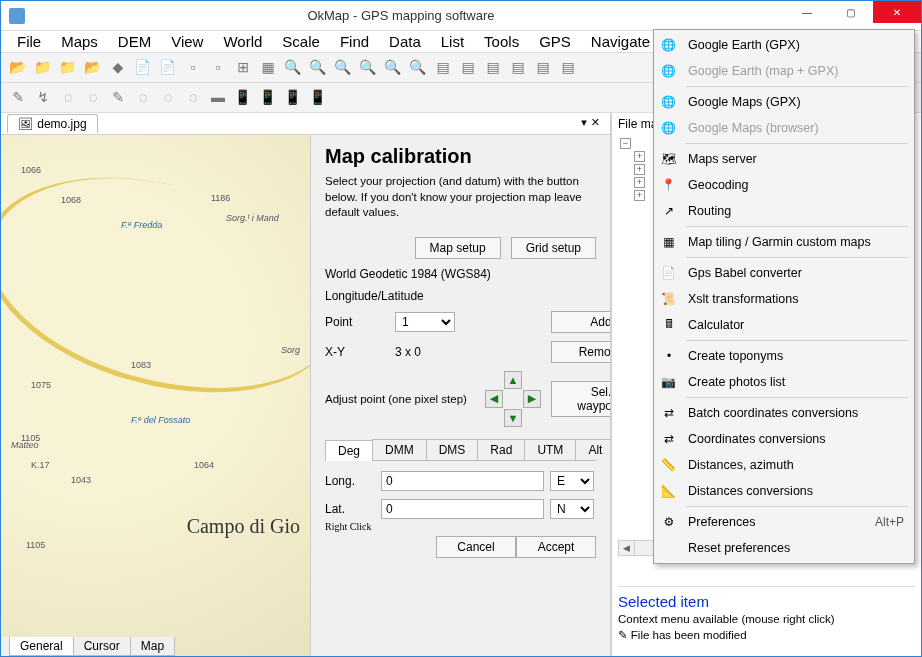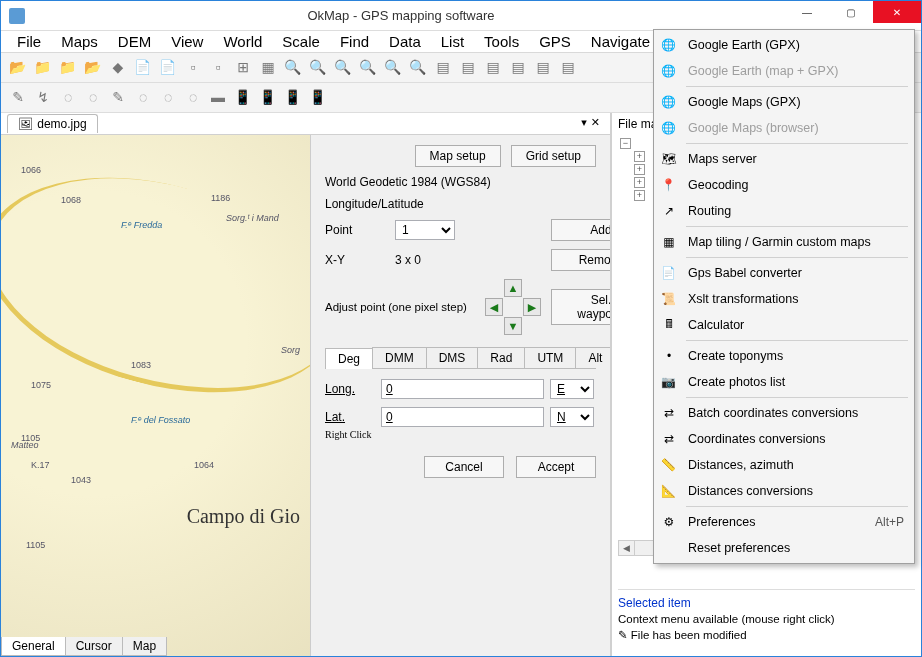--- a/index.html
+++ b/index.html
@@ -134,21 +134,21 @@
     overflow:hidden;
     border-right:1px solid #ccc;
   }
   .map-road1 {
     position:absolute; left:-20px; top:50px; width:360px; height:200px;
     border: 5px solid #e5c95c; border-radius:50%;
     border-top:none; border-right:none;
     transform:rotate(15deg);
   }
   .map-town {
-    position:absolute; right:10px; bottom:128px;
+    position:absolute; right:10px; bottom:118px;
     color:#333; font-family: Georgia,serif; font-size:20px;
   }
   .map-label {
     position:absolute; font-size:9px; color:#556;
   }
   .calib-panel {
     flex:1;
     padding:10px 14px;
     background:#f0f0f0;
     font-size:12px;
@@ -195,43 +195,43 @@
     margin-right:-1px;
     font-size:12px;
   }
   .tabstrip .t.active { background:#fff; position:relative; top:1px;}
   .form-grid {
     margin-top:10px;
     display:grid;
     grid-template-columns:50px 1fr 46px;
     gap:8px 6px;
     align-items:center;
-    text-decoration:underline;
   }
   .form-grid input[type=text] {
     border:1px solid #abadb3;
     padding:2px 4px;
     font-size:12px;
     width:100%;
     background:#fff;
   }
   select.mini {
     border:1px solid #abadb3;
     font-size:12px;
     padding:1px 2px;
     width:44px;
     background:#fff;
   }
   .small-note { font-size:10px; margin-top:2px;font-family:Liberation Serif, serif;}
-  .bottom-buttons { display:flex; justify-content:flex-end; gap:12px; margin-top:16px;}
+  .bottom-buttons { display:flex; justify-content:flex-end; margin-top:4px;}
   .bottom-tabs {
     position:absolute;
     left:0; bottom:0;
     display:flex;
     background:#f0f0f0;
+    padding-left:8px;
   }
   .bottom-tabs .bt {
     border:1px solid #bbb;
     border-top:none;
     padding:2px 10px;
     font-size:12px;
     background:#f0f0f0;
     margin-right:-1px;
   }
   .bottom-tabs .bt.active { background:#fff;}
@@ -251,21 +251,21 @@
     font-size:9px; line-height:9px;
     text-align:center; color:#555;
   }
   .selected-area {
     margin-top:28px;
     border-top:1px solid #ddd;
     padding-top:6px;
     position:absolute;
     bottom:14px; left:6px; right:6px;
   }
-  .selected-area .sel-title { color:#0033cc; font-size:12px;}
+  .selected-area .sel-title { color:#0033cc; font-size:15px;}
   .selected-area .info { font-size:11.5px; margin-top:3px;}
 
   .dropdown-menu {
     position:absolute;
     top:28px; left:652px;
     width:262px;
     background:#f4f4f4;
     border:1px solid #a0a0a0;
     box-shadow: 3px 3px 5px rgba(0,0,0,0.25);
     z-index:1000;
@@ -411,20 +411,22 @@
           <span class="map-label" style="left:70px;top:340px">1043</span>
           <span class="map-label" style="left:130px;top:225px">1083</span>
           <span class="map-label" style="left:30px;top:245px">1075</span>
           <span class="map-label" style="left:20px;top:298px">1105</span>
           <span class="map-label" style="left:193px;top:325px">1064</span>
           <span class="map-label" style="left:25px;top:405px">1105</span>
           <div class="map-town">Campo di Gio</div>
         </div>
 
         <div class="calib-panel">
+          <h2>Map calibration</h2>
+          <p class="desc">Select your projection (and datum) with the button below. If you don't know your projection map leave default values.</p>
 
           <div style="display:flex; justify-content:flex-end; gap:10px;">
             <span class="btn">Map setup</span>
             <span class="btn">Grid setup</span>
           </div>
 
           <div class="sect">World Geodetic 1984 (WGS84)</div>
           <div class="sect">Longitude/Latitude</div>
 
           <div class="sect" style="display:grid; grid-template-columns:60px 80px 1fr 100px; gap:8px 10px; align-items:center;">

